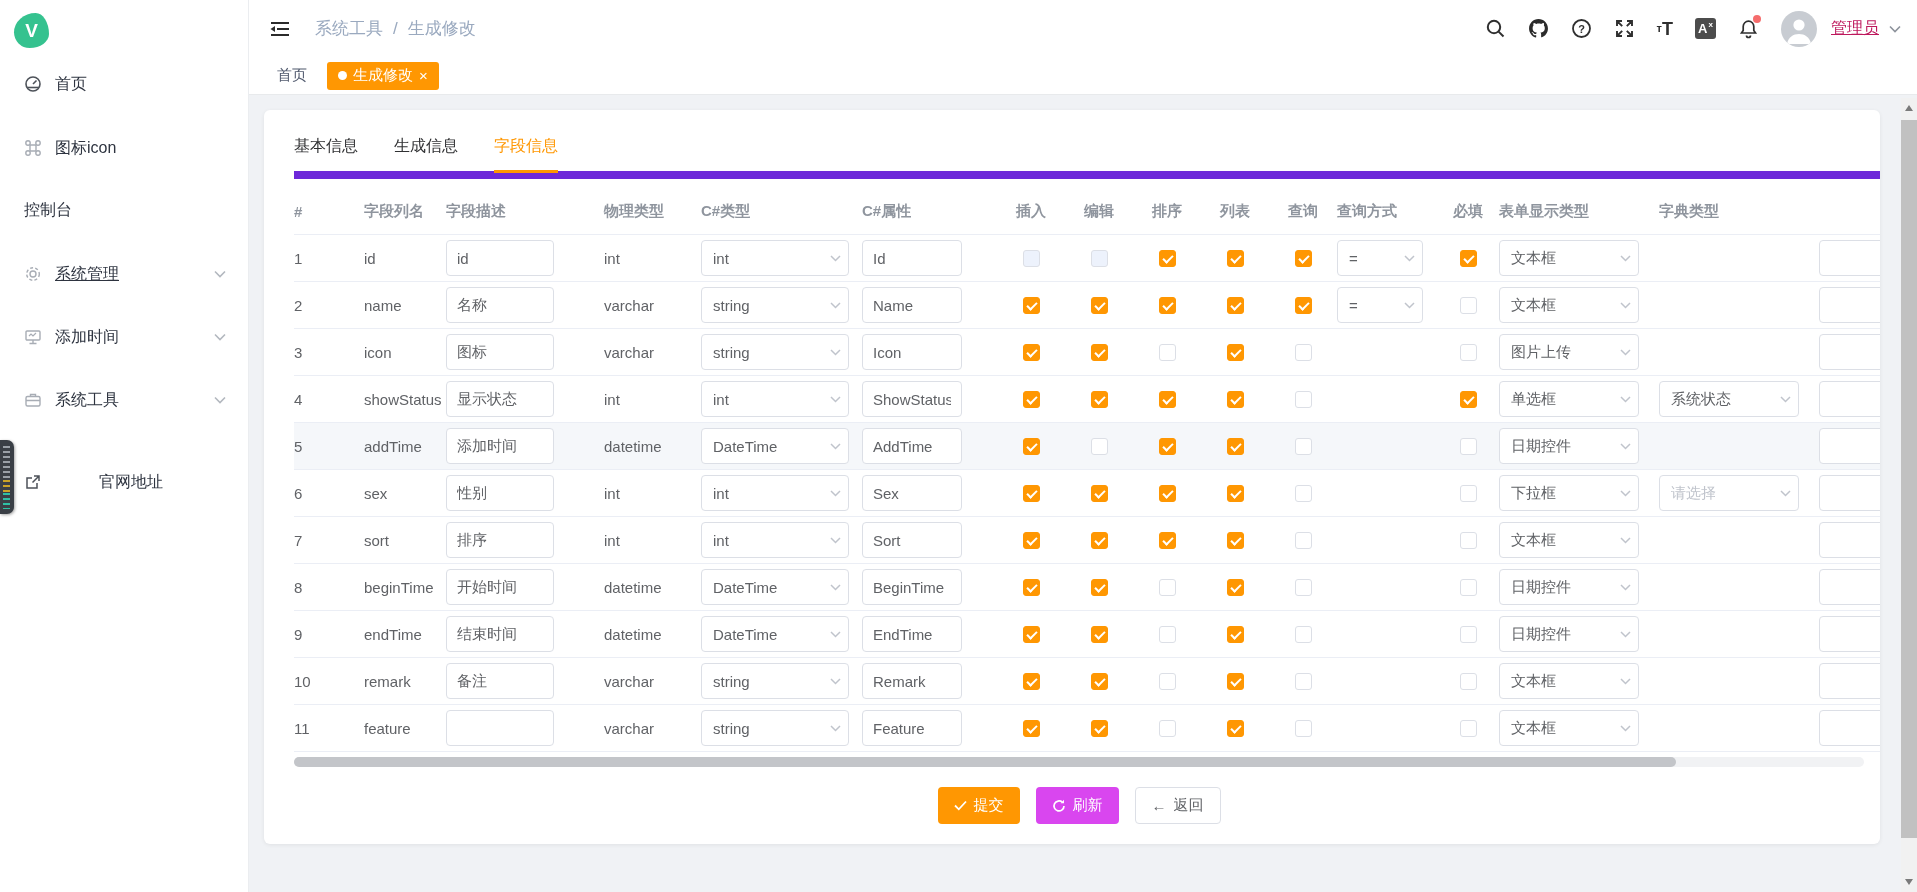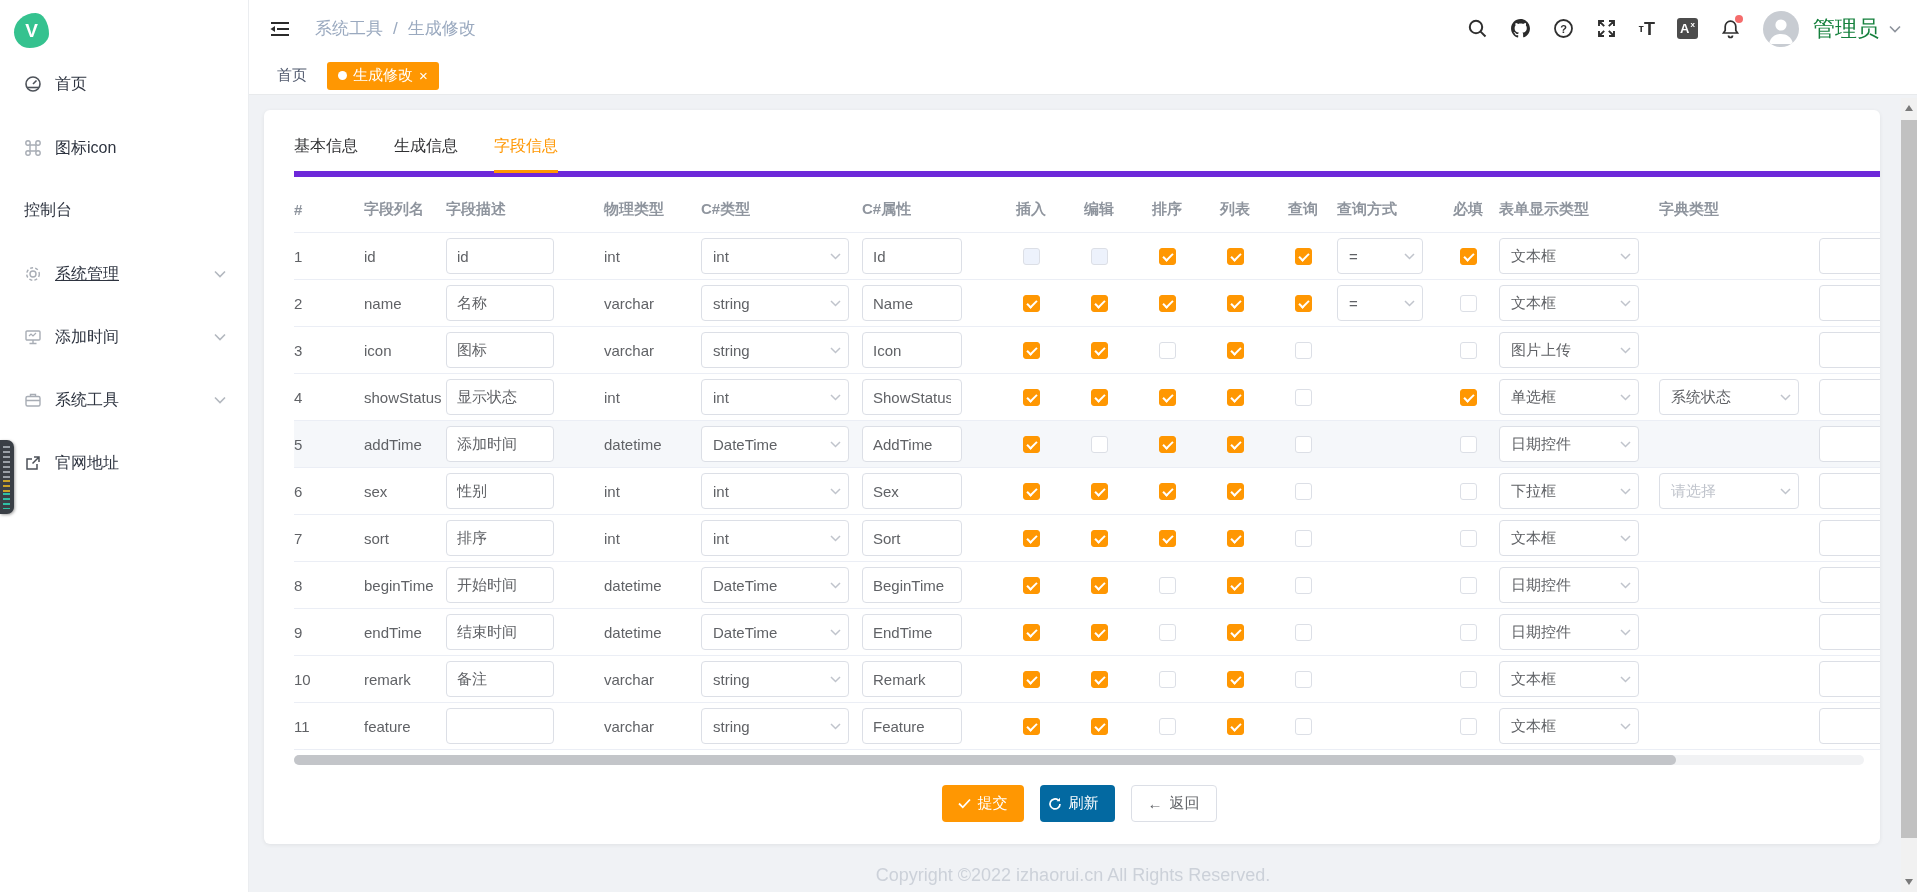--- a/index.html
+++ b/index.html
@@ -35,36 +35,36 @@
   .topbar-right{margin-left:auto;display:flex;align-items:center;gap:22px;padding-right:16px;}
   .tico{display:flex;align-items:center;justify-content:center;cursor:pointer;position:relative;}
   .fontsize-ico{font-size:18px;font-weight:bold;color:#2f2f2f;line-height:1;}
   .fontsize-ico .small-t{font-size:11px;}
   .lang-box{width:21px;height:21px;background:#4c4c4c;border-radius:3px;color:#fff;
             display:flex;align-items:center;justify-content:center;font-size:13px;font-weight:bold;}
   .lang-box .sup{font-size:8px;margin:-8px 0 0 1px;}
   .bell-dot{position:absolute;right:-2px;top:-3px;width:8px;height:8px;border-radius:50%;background:#f56c6c;}
   .avatar{width:36px;height:36px;border-radius:50%;background:#c8ccd2;overflow:hidden;display:flex;
           align-items:flex-end;justify-content:center;}
-  .user-name{font-size:22px;color:#15803d;margin-left:-8px;}
+  .user-name{font-size:16px;color:#be185d;margin-left:-8px;text-decoration:underline;}
 
   
   .tabbar{position:absolute;left:249px;top:57px;right:0;height:38px;background:#fff;
           border-bottom:1px solid #e8eaec;display:flex;align-items:center;padding-left:28px;gap:20px;z-index:4;}
   .tab-plain{font-size:15px;color:#515a6e;cursor:pointer;}
   .tab-active{background:#ff9702;color:#fff;height:28px;display:flex;align-items:center;gap:6px;
               padding:0 11px;border-radius:3px;font-size:15px;cursor:pointer;}
   .tab-dot{width:9px;height:9px;border-radius:50%;background:#fff;display:inline-block;}
   .tab-close{font-size:15px;line-height:1;cursor:pointer;}
 
   
   .content{position:absolute;left:249px;top:95px;right:0;bottom:0;background:#f0f2f5;}
   .card{position:absolute;left:15px;top:15px;width:1616px;height:734px;background:#fff;border-radius:6px;
         box-shadow:0 1px 4px rgba(0,0,0,.07);overflow:hidden;padding:26px 0 0 30px;}
-  .card-tabs{display:flex;gap:36px;border-bottom:6px solid #6d28d9;}
+  .card-tabs{display:flex;gap:36px;border-bottom:8px solid #6d28d9;}
   .ctab{font-size:16px;color:#303133;padding-bottom:14px;cursor:pointer;position:relative;}
   .ctab.active{color:#ff9702;}
   .ctab.active::after{content:"";position:absolute;left:0;right:0;bottom:-2px;height:3px;background:#ff9702;}
 
   
   .thead,.trow{display:flex;align-items:center;}
   .thead{height:46px;margin-top:10px;font-size:15px;font-weight:bold;color:#8f959e;border-bottom:1px solid #ebeef5;}
   .trow{height:47px;border-bottom:1px solid #ebeef5;font-size:15px;color:#606266;}
   .trow.highlight{background:#f5f7fa;}
   .cell{flex:0 0 auto;display:flex;align-items:center;}
@@ -103,21 +103,21 @@
                      border-left:2px solid #fff;border-bottom:2px solid #fff;transform:rotate(-45deg);}
   .cb.disabled{background:#edf2fc;}
 
   .hscroll{margin-top:5px;width:1570px;height:10px;background:#f1f2f4;border-radius:5px;}
   .hscroll-thumb{width:88%;height:10px;background:#c3c5c9;border-radius:5px;cursor:pointer;}
 
   .actions{display:flex;justify-content:center;gap:16px;margin-top:20px;width:1570px;}
   .btn{height:37px;border:none;border-radius:4px;padding:0 16px;font-size:15px;color:#fff;cursor:pointer;
        display:flex;align-items:center;gap:7px;font-family:inherit;}
   .btn-submit{background:#ff9702;}
-  .btn-refresh{background:#0369a1;padding-left:8px;}
+  .btn-refresh{background:#d946ef;}
   .btn-back{background:#fff;border:1px solid #dcdfe6;color:#606266;}
 
   .footer{position:absolute;left:0;right:20px;bottom:6px;text-align:center;color:#ccd1d9;font-size:18px;}
 
   
   .vscroll{position:absolute;right:0;top:98px;bottom:0;width:16px;background:#f1f1f1;z-index:8;}
   .varrow{position:absolute;left:0;width:16px;height:16px;display:flex;align-items:center;justify-content:center;cursor:pointer;}
   .varrow.up{top:2px;} .varrow.down{bottom:2px;}
   .tri-up{width:0;height:0;border-left:4px solid transparent;border-right:4px solid transparent;border-bottom:6px solid #7a7a7a;}
   .tri-down{width:0;height:0;border-left:4px solid transparent;border-right:4px solid transparent;border-top:6px solid #7a7a7a;}
@@ -186,21 +186,21 @@
       <svg class="mi" viewBox="0 0 18 18">
         <rect x="2" y="5.5" width="14" height="9.5" rx="1.5" fill="none" stroke="#a8adb5" stroke-width="1.4"></rect>
         <path d="M6.5 5.5V3.5h5v2M2 9.5h14" fill="none" stroke="#a8adb5" stroke-width="1.4"></path>
       </svg>
       <span>系统工具</span>
       <svg class="chev" width="12" height="8" viewBox="0 0 12 8">
         <polyline points="1,1.5 6,6.5 11,1.5" fill="none" stroke="#b3b8bf" stroke-width="1.6"></polyline>
       </svg>
     </div>
 
-    <div class="menu-item" style="top:443px;">
+    <div class="menu-item" style="top:462px;gap:44px;">
       <svg class="mi" viewBox="0 0 18 18">
         <path d="M13 10v5H3V5h5" fill="none" stroke="#4d5259" stroke-width="1.5"></path>
         <path d="M10 3h5v5M15 3l-6.5 6.5" fill="none" stroke="#4d5259" stroke-width="1.5"></path>
       </svg>
       <span>官网地址</span>
     </div>
 
     <div class="side-handle">
       <div class="s1"></div>
       <div class="s2"></div>
@@ -1008,21 +1008,20 @@
             </svg>
           <span>刷新</span>
         </button>
         <button class="btn btn-back">
           <span>←</span>
           <span>返回</span>
         </button>
       </div>
     </div>
 
-    <div class="footer">Copyright ©2022 izhaorui.cn All Rights Reserved.</div>
   </div>
 
   <div class="vscroll">
     <div class="varrow up">
         <div class="tri-up"></div>
       </div>
     <div class="vthumb"></div>
     <div class="varrow down">
         <div class="tri-down"></div>
       </div>

